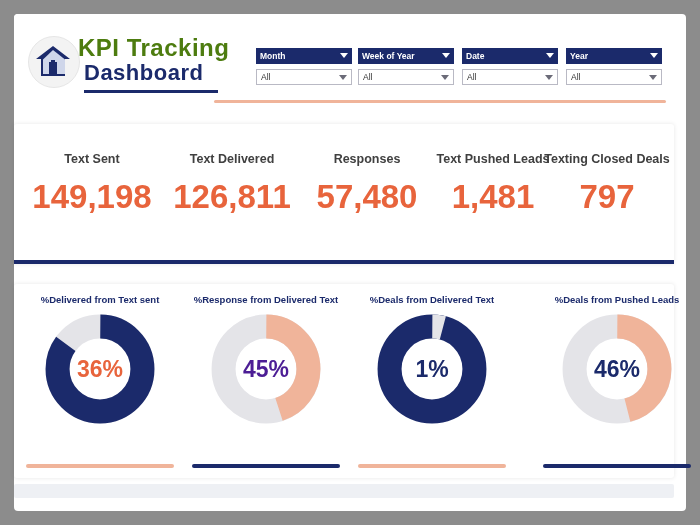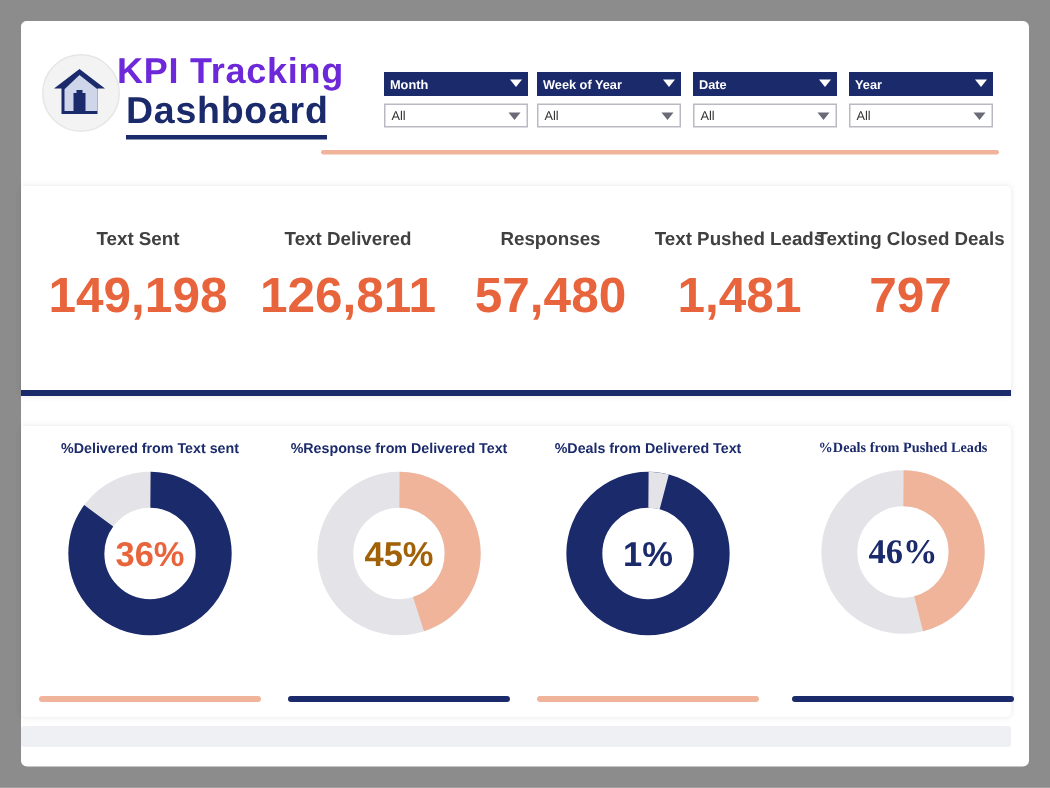--- a/index.html
+++ b/index.html
@@ -59,29 +59,29 @@
     top: 12px;
     width: 38px;
     height: 38px;
   }
   .logo-text-1 {
     position: absolute;
     left: 56px;
     top: 4px;
     font-size: 24px;
     font-weight: bold;
-    color: #6d28d9;
+    color: #4d7c0f;
     letter-spacing: 0.5px;
     white-space: nowrap;
   }
   .logo-text-2 {
     position: absolute;
     left: 62px;
     top: 30px;
-    font-size: 25px;
+    font-size: 22px;
     font-weight: bold;
     color: #1b2a6b;
     letter-spacing: 0.5px;
     white-space: nowrap;
   }
   .logo-underline {
     position: absolute;
     left: 62px;
     top: 60px;
     width: 134px;
@@ -351,38 +351,38 @@
       <div class="donut-underline" style="background:#f0b49a;"></div>
     </div>
 
     <div class="donut-cell" style="left:172px;">
       <div class="donut-title">%Response from Delivered Text</div>
       <div class="donut-holder">
         <svg viewBox="0 0 42 42" width="112" height="112">
           <circle cx="21" cy="21" r="15.9155" fill="none" stroke="#e4e4e8" stroke-width="9"></circle>
           <circle cx="21" cy="21" r="15.9155" fill="none" stroke="#f0b49a" stroke-width="9" stroke-dasharray="45 55" stroke-dashoffset="25"></circle>
         </svg>
-        <div class="donut-center" style="color:#a16207;">45%</div>
+        <div class="donut-center" style="color:#4c1d95;">45%</div>
       </div>
       <div class="donut-underline" style="background:#1b2a6b;"></div>
     </div>
 
     <div class="donut-cell" style="left:338px;">
       <div class="donut-title">%Deals from Delivered Text</div>
       <div class="donut-holder">
         <svg viewBox="0 0 42 42" width="112" height="112">
           <circle cx="21" cy="21" r="15.9155" fill="none" stroke="#1b2a6b" stroke-width="9"></circle>
           <circle cx="21" cy="21" r="15.9155" fill="none" stroke="#e4e4e8" stroke-width="9" stroke-dasharray="4 96" stroke-dashoffset="25"></circle>
         </svg>
         <div class="donut-center" style="color:#1b2a6b;">1%</div>
       </div>
       <div class="donut-underline" style="background:#f0b49a;"></div>
     </div>
 
-    <div class="donut-cell" style="left:508px;font-family:Liberation Serif, serif;">
+    <div class="donut-cell" style="left:523px;">
       <div class="donut-title">%Deals from Pushed Leads</div>
       <div class="donut-holder">
         <svg viewBox="0 0 42 42" width="112" height="112">
           <circle cx="21" cy="21" r="15.9155" fill="none" stroke="#e4e4e8" stroke-width="9"></circle>
           <circle cx="21" cy="21" r="15.9155" fill="none" stroke="#f0b49a" stroke-width="9" stroke-dasharray="46 54" stroke-dashoffset="25"></circle>
         </svg>
         <div class="donut-center" style="color:#1b2a6b;">46%</div>
       </div>
       <div class="donut-underline" style="background:#1b2a6b;"></div>
     </div>

